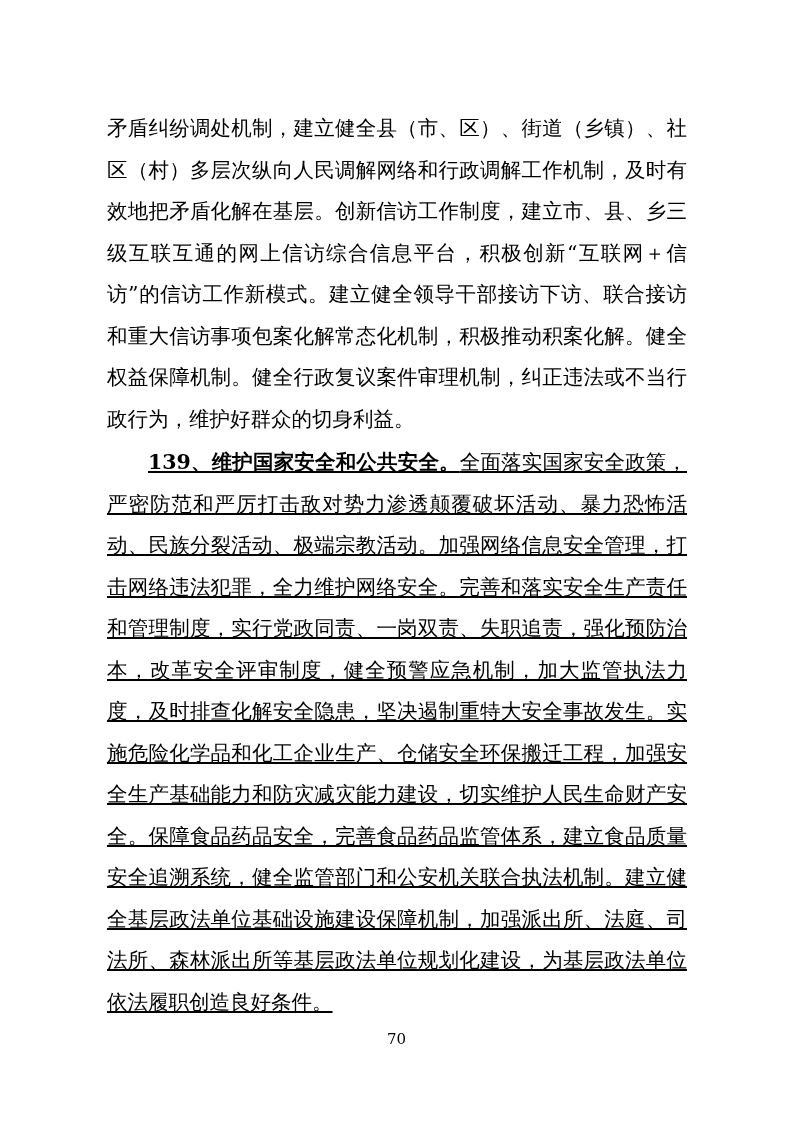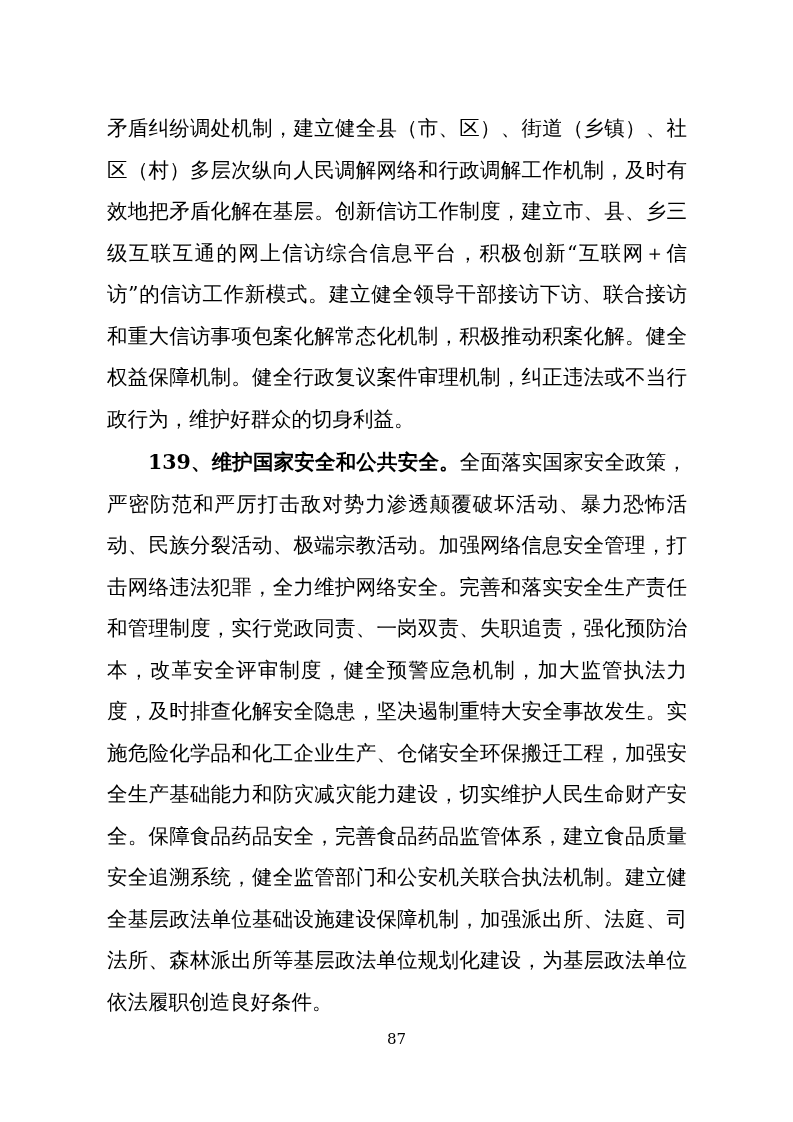--- a/index.html
+++ b/index.html
@@ -29,20 +29,21 @@
     text-align: justify;
     text-justify: inter-character;
     margin: 0;
     letter-spacing: 0px;
   }
   .para + .para {
     margin-top: 2px;
   }
   .indent {
     text-indent: 41px;
+    text-decoration: underline;
   }
   .bold-head {
     font-weight: bold;
   }
   .page-number {
     position: absolute;
     left: 0;
     top: 1030px;
     width: 793px;
     text-align: center;
@@ -60,14 +61,14 @@
     <p class="para">
       <span>矛盾纠纷调处机制，建立健全县（市、区）、街道（乡镇）、社区（村）多层次纵向人民调解网络和行政调解工作机制，及时有效地把矛盾化解在基层。创新信访工作制度，建立市、县、乡三级互联互通的网上信访综合信息平台，积极创新“互联网＋信访”的信访工作新模式。建立健全领导干部接访下访、联合接访和重大信访事项包案化解常态化机制，积极推动积案化解。健全权益保障机制。健全行政复议案件审理机制，纠正违法或不当行政行为，维护好群众的切身利益。</span>
     </p>
 
     <p class="para indent">
       <span class="bold-head">139、维护国家安全和公共安全。</span><span>全面落实国家安全政策，严密防范和严厉打击敌对势力渗透颠覆破坏活动、暴力恐怖活动、民族分裂活动、极端宗教活动。加强网络信息安全管理，打击网络违法犯罪，全力维护网络安全。完善和落实安全生产责任和管理制度，实行党政同责、一岗双责、失职追责，强化预防治本，改革安全评审制度，健全预警应急机制，加大监管执法力度，及时排查化解安全隐患，坚决遏制重特大安全事故发生。实施危险化学品和化工企业生产、仓储安全环保搬迁工程，加强安全生产基础能力和防灾减灾能力建设，切实维护人民生命财产安全。保障食品药品安全，完善食品药品监管体系，建立食品质量安全追溯系统，健全监管部门和公安机关联合执法机制。建立健全基层政法单位基础设施建设保障机制，加强派出所、法庭、司法所、森林派出所等基层政法单位规划化建设，为基层政法单位依法履职创造良好条件。</span>
     </p>
 
   </div>
 
-  <div class="page-number">87</div>
+  <div class="page-number">70</div>
 </div>
 
 </body></html>

